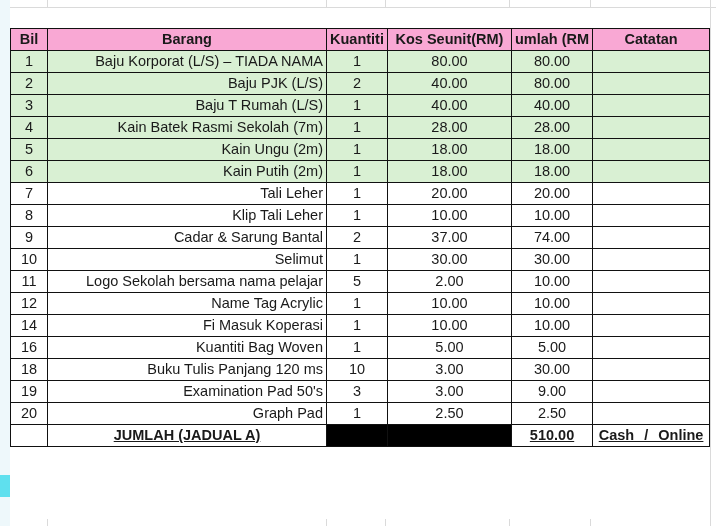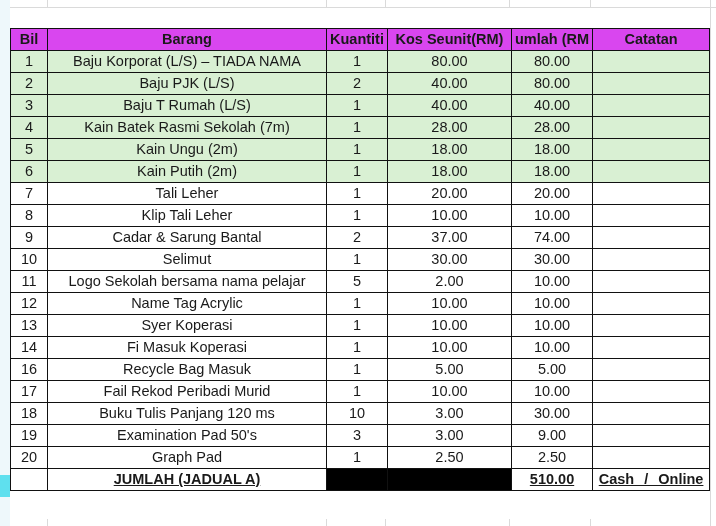--- a/index.html
+++ b/index.html
@@ -29,26 +29,26 @@
   table.sheet {
     position:absolute; left:10px; top:28px;
     border-collapse:collapse; table-layout:fixed;
     font-size:14.5px; color:#1a1a1a;
   }
   table.sheet td, table.sheet th {
     border:1px solid #111; padding:0 3px; height:21px; line-height:21px;
     white-space:nowrap; overflow:hidden;
   }
   table.sheet th {
-    background:#d946ef; font-weight:bold; height:21px; line-height:21px;
+    background:#f9a8d4; font-weight:bold; height:21px; line-height:21px;
   }
   th.c-barang { vertical-align:bottom; line-height:18px;margin-top:23px; }
   th.c-jumlah { text-align:center; padding-left:1px; }
   td.center, th.center { text-align:center; }
-  td.left { text-align:center; }
+  td.left { text-align:right; }
   tr.green td { background:#d9f0d3; }
   tr.green td.catatan { background:#d9f0d3; }
   tr.total td { font-weight:bold; height:21px;text-decoration:underline; }
   td.black { background:#000 !important; }
   .pay { word-spacing:6px; }
 </style>
 </head>
 <body>
 
 <div class="grid-bg"></div>
@@ -180,49 +180,33 @@
       </tr>
       <tr>
         <td class="center">12</td>
         <td class="left">Name Tag Acrylic</td>
         <td class="center">1</td>
         <td class="center">10.00</td>
         <td class="center">10.00</td>
         <td class="left catatan"></td>
       </tr>
       <tr>
-        <td class="center">13</td>
-        <td class="left">Syer Koperasi</td>
-        <td class="center">1</td>
-        <td class="center">10.00</td>
-        <td class="center">10.00</td>
-        <td class="left catatan"></td>
-      </tr>
-      <tr>
         <td class="center">14</td>
         <td class="left">Fi Masuk Koperasi</td>
         <td class="center">1</td>
         <td class="center">10.00</td>
         <td class="center">10.00</td>
         <td class="left catatan"></td>
       </tr>
       <tr>
         <td class="center">16</td>
-        <td class="left">Recycle Bag Masuk</td>
+        <td class="left">Kuantiti Bag Woven</td>
         <td class="center">1</td>
         <td class="center">5.00</td>
         <td class="center">5.00</td>
-        <td class="left catatan"></td>
-      </tr>
-      <tr>
-        <td class="center">17</td>
-        <td class="left">Fail Rekod Peribadi Murid</td>
-        <td class="center">1</td>
-        <td class="center">10.00</td>
-        <td class="center">10.00</td>
         <td class="left catatan"></td>
       </tr>
       <tr>
         <td class="center">18</td>
         <td class="left">Buku Tulis Panjang 120 ms</td>
         <td class="center">10</td>
         <td class="center">3.00</td>
         <td class="center">30.00</td>
         <td class="left catatan"></td>
       </tr>

